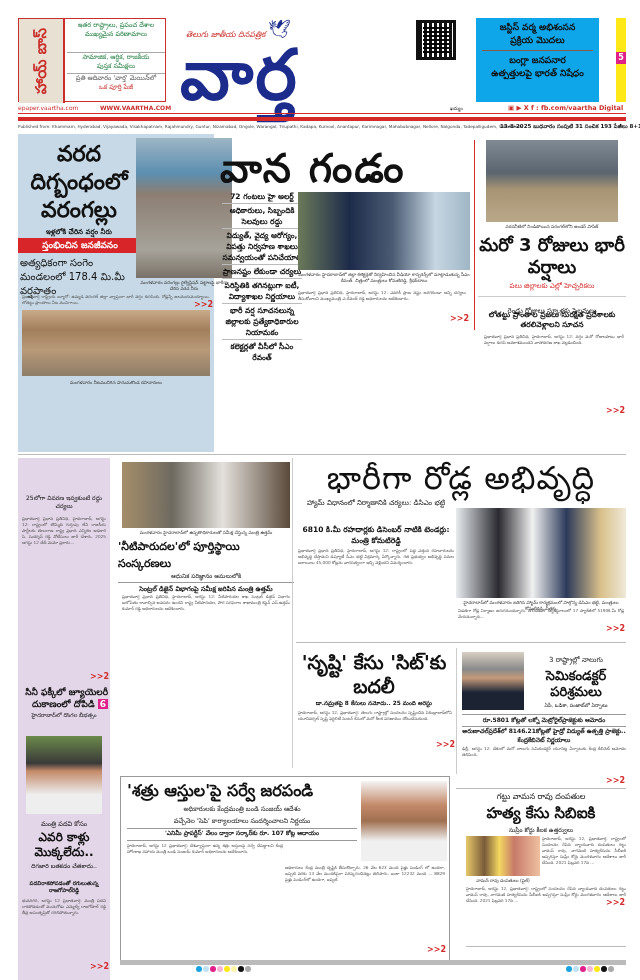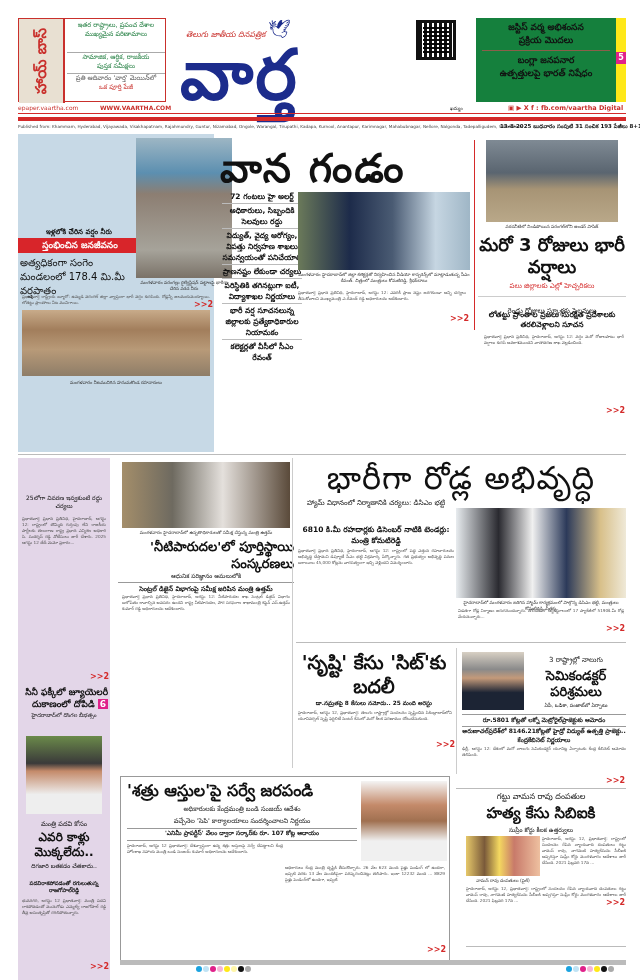--- a/index.html
+++ b/index.html
@@ -11,21 +11,21 @@
 .promo-lines{left:48px;top:2px;width:98px;text-align:center;font-size:6.5px;color:#1a7a3a;line-height:9px}
 .promo-lines .red{color:#c9302c;font-weight:normal}
 .promo-lines .gray{color:#555}
 .epaper{left:18px;top:104px;font-size:6px;color:#c9302c}
 .www{left:100px;top:104px;font-size:6px;color:#c9302c;font-weight:bold}
 .masthead-tag{left:186px;top:30px;font-size:8px;color:#c9302c;font-style:italic}
 .masthead{left:180px;top:38px;width:240px;height:74px;font-size:70px;font-weight:900;color:#1c2c8c;line-height:74px;letter-spacing:2px;font-family:"DejaVu Serif",serif}
 .dove{left:268px;top:18px;font-size:18px;color:#1c2c8c}
 .qr{left:416px;top:20px;width:40px;height:40px;background:repeating-linear-gradient(90deg,#111 0 3px,#fff 3px 5px),#111;border:3px solid #111;outline:2px solid #fff}
 .qr-inner{position:absolute;inset:4px;background:repeating-linear-gradient(0deg,#111 0 2px,#fff 2px 4px);mix-blend-mode:multiply}
-.teaser{left:476px;top:18px;width:140px;height:84px;background:#15803d;text-align:center;font-size:9px;line-height:13px;padding-top:3px}
+.teaser{left:476px;top:18px;width:123px;height:84px;background:#0ea5e9;text-align:center;font-size:9px;line-height:13px;padding-top:3px}
 .teaser .t1{font-weight:bold;color:#111}
 .teaser hr{border:none;border-top:1px solid #8b5e4a;margin:3px 6px}
 .teaser-bar{left:616px;top:18px;width:10px;height:84px;background:#ffe818}
 .teaser-num{left:616px;top:52px;width:10px;height:12px;background:#e0218a;color:#fff;font-size:8px;font-weight:bold;text-align:center;line-height:12px}
 .social{left:508px;top:104px;font-size:6.5px;color:#c9302c;font-weight:bold}
 .city{left:450px;top:105px;font-size:5px;color:#333}
 .redline{left:18px;top:117px;width:608px;height:4px;background:#d42a2a}
 .redline2{left:18px;top:113px;width:608px;height:1px;background:#d42a2a}
 .publine{left:18px;top:124px;font-size:4.2px;color:#444;white-space:nowrap}
 .dateline{left:500px;top:123px;font-size:5.5px;font-weight:bold;color:#111;white-space:nowrap}
@@ -65,21 +65,21 @@
 .cbi-h2{left:2px;top:228px;width:88px;text-align:right;font-size:9px;font-weight:900;line-height:12px}
 .cbi-h2sub{left:2px;top:254px;width:88px;text-align:center;font-size:5.5px}
 .minister-photo{left:8px;top:278px;width:76px;height:78px;background:linear-gradient(180deg,#6b8a4a,#3a3a3a 35%,#c48a6a 45%,#eee 75%)}
 .cbi-h3a{left:2px;top:362px;width:88px;text-align:center;font-size:6.5px}
 .cbi-h3{left:2px;top:372px;width:88px;text-align:center;font-size:12px;font-weight:900;line-height:15px}
 .cbi-h3s{left:2px;top:404px;width:88px;text-align:center;font-size:6px;line-height:8px}
 .cbi-h3s2{left:2px;top:422px;width:88px;text-align:center;font-size:5.5px;font-weight:bold;line-height:7px}
 .cbi-body2{left:4px;top:440px;width:84px}
 .irr-photo{left:122px;top:462px;width:168px;height:66px;background:linear-gradient(90deg,#a48e6a,#6e6a60 30%,#e4e0dc 60%,#5a4a3a)}
 .irr-cap{left:122px;top:530px;width:168px}
-.irr-h{left:118px;top:538px;width:176px;text-align:right;font-size:13px;font-weight:900;line-height:17px}
+.irr-h{left:118px;top:538px;width:176px;text-align:left;font-size:11px;font-weight:900;line-height:17px}
 .irr-sub{left:118px;top:572px;width:176px;text-align:center;font-size:6px}
 .irr-sub2{left:118px;top:582px;width:176px;text-align:center;font-size:6.5px;font-weight:bold;border-top:1px solid #999;padding-top:2px}
 .irr-body{left:122px;top:594px;width:168px}
 .road-h{left:296px;top:458px;width:330px;font-size:32px;font-weight:400;line-height:40px;text-align:center;letter-spacing:1px}
 .road-s1{left:296px;top:498px;width:160px;text-align:center;font-size:7px;line-height:10px}
 .road-s2{left:296px;top:524px;width:160px;text-align:center;font-size:7.5px;font-weight:bold;line-height:11px}
 .road-body{left:298px;top:548px;width:156px}
 .road-photo{left:456px;top:508px;width:170px;height:90px;background:linear-gradient(90deg,#e8ecef,#2a2a30 25%,#f0f0f0 45%,#2c3a5a 65%,#d8c08a 85%,#efe9d8)}
 .road-cap{left:456px;top:600px;width:170px}
 .road-body2{left:458px;top:608px;width:166px}
@@ -149,20 +149,21 @@
 <div class="abs teaser-num">5</div>
 
 <div class="abs city">ఖమ్మం</div>
 <div class="abs social">▣ ▶ X f : fb.com/vaartha Digital</div>
 <div class="abs redline2"></div>
 <div class="abs redline"></div>
 <div class="abs publine">Published from: Khammam, Hyderabad, Vijayawada, Visakhapatnam, Rajahmundry, Guntur, Nizamabad, Ongole, Warangal, Tirupathi, Kadapa, Kurnool, Anantapur, Karimnagar, Mahabubnagar, Nellore, Nalgonda, Tadepalligudem, Srikakulam</div>
 <div class="abs dateline">13-8-2025 బుధవారం సంపుటి 31 సంచిక 193 పేజీలు 8+16 వెల 6.50</div>
 
 <div class="abs flood">
+  <div class="abs flood-h">వరద దిగ్బంధంలో వరంగల్లు</div>
   <div class="abs flood-sub">ఇళ్లలోకి చేరిన వర్షం నీరు</div>
   <div class="abs flood-red">స్తంభించిన జనజీవనం</div>
   <div class="abs flood-stat">అత్యధికంగా సంగెం మండలంలో 178.4 మి.మీ వర్షపాతం</div>
   <div class="abs flood-photo1"></div>
   <div class="abs cap" style="left:118px;top:146px;width:96px">మంగళవారం వరంగల్లు రైల్వేస్టేషన్ పట్టాలపై భారీగా చేరిన వరద నీరు</div>
   <div class="abs body-text" style="left:4px;top:160px;width:188px;height:14px;overflow:hidden">ప్రభాతవార్త రాష్ట్రీయ బ్యూరో: ఉమ్మడి వరంగల్ జిల్లా వ్యాప్తంగా భారీ వర్షం కురిసింది. రోడ్లన్నీ జలమయమయ్యాయి. లోతట్టు ప్రాంతాలు నీట మునిగాయి.</div>
   <div class="abs more" style="left:176px;top:166px">&gt;&gt;2</div>
   <div class="abs flood-photo2"></div>
   <div class="abs cap" style="left:4px;top:246px;width:188px">మంగళవారం నీటమునిగిన హనుమకొండ రహదారులు</div>
 </div>

